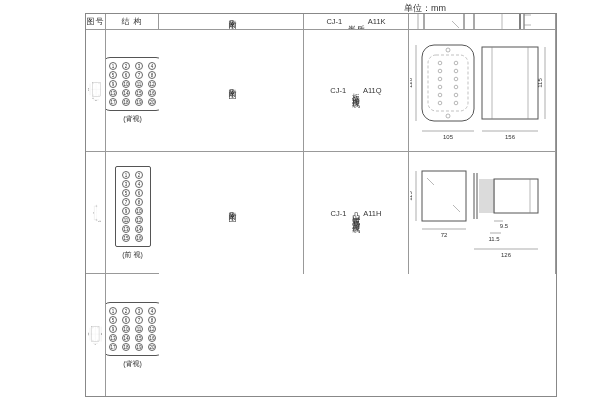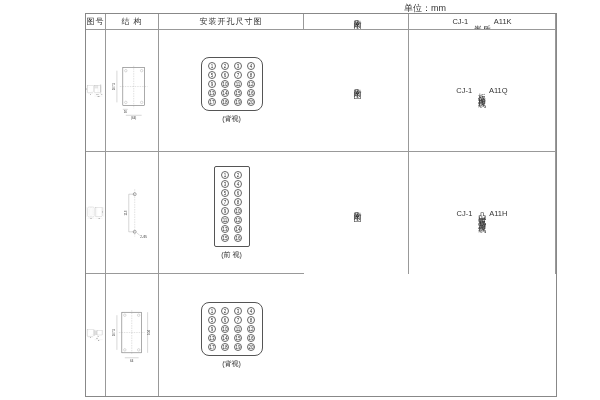--- a/index.html
+++ b/index.html
@@ -29,21 +29,20 @@
 </style>
 </head>
 <body>
 
 <div class="unit">单位：mm</div>
 
 <div class="sheet">
 
   <div class="cell hdr">图号</div>
   <div class="cell hdr">结 构</div>
-  <div class="cell hdr">安装开孔尺寸图</div>
 
   <div class="cell">
     <span class="vtext">附图3</span>
   </div>
   <div class="cell structure-cell">
     <span class="model">CJ-1</span>
     <span class="vtext">嵌入式后接线</span>
     <span class="code">A11K</span>
   </div>
   <div class="cell">

